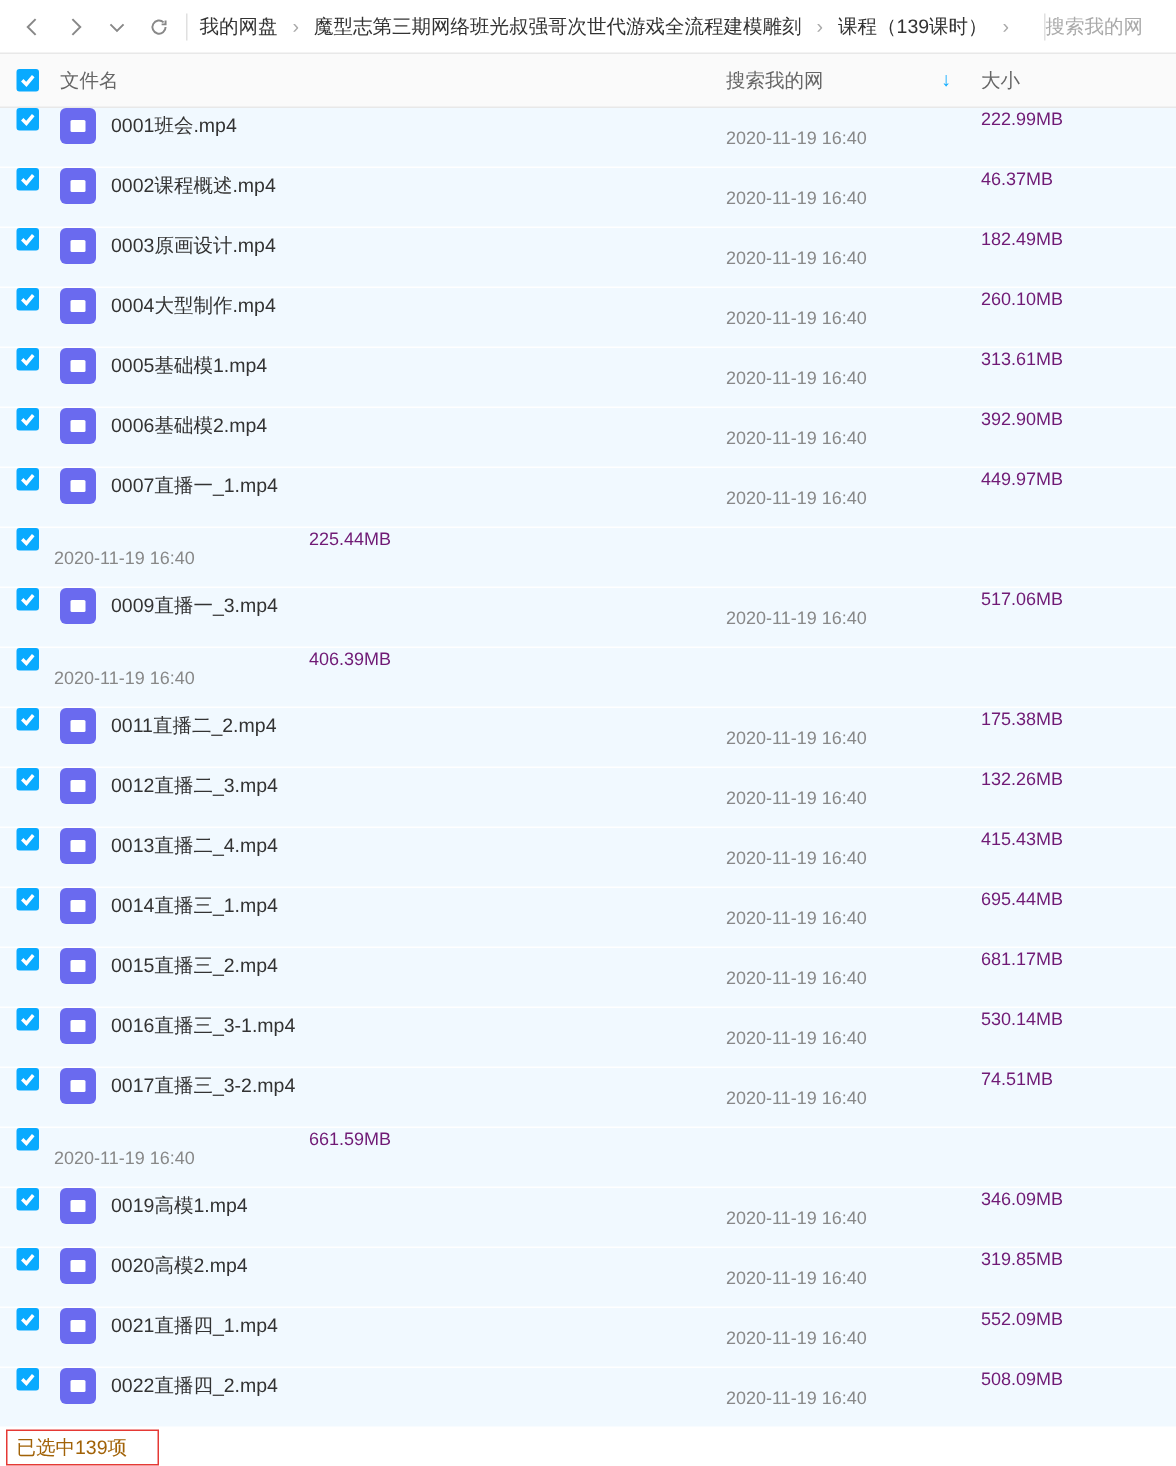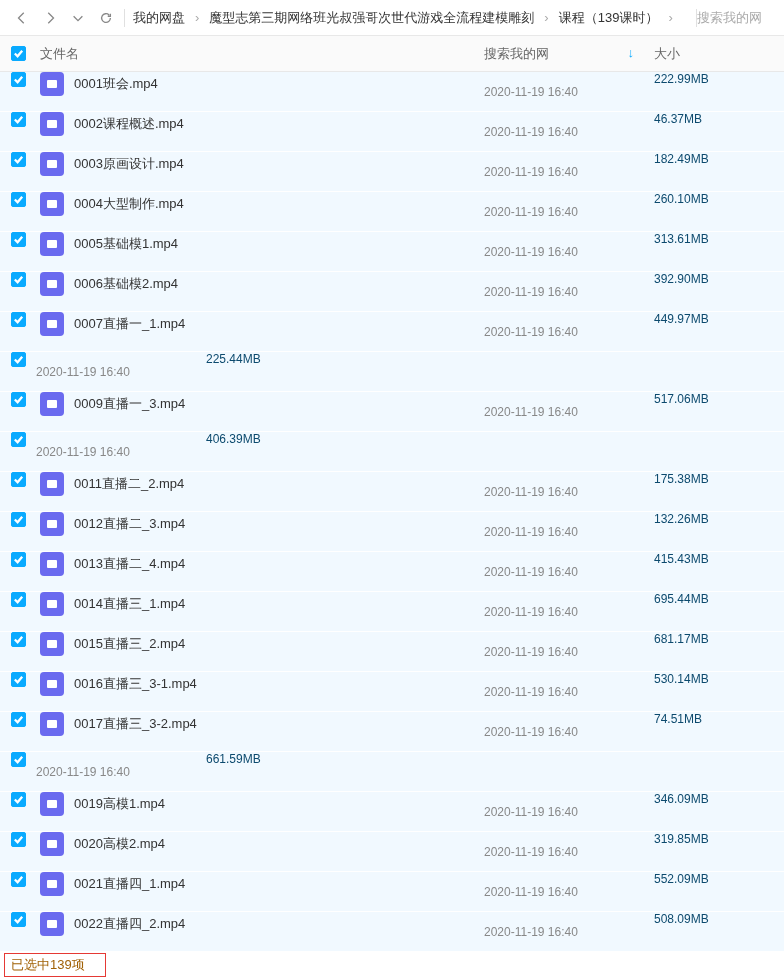--- a/index.html
+++ b/index.html
@@ -21,21 +21,21 @@
 .file-list { }
 .file-row { display: flex; align-items: flex-start; height: 40px; background: #f1f9ff; border-bottom: 1px solid #fff; }
 .checkbox { width: 15px; height: 15px; border: 1px solid #09aaff; border-radius: 2px; background: #09aaff; display: flex; align-items: center; justify-content: center; cursor: pointer; }
 .checkbox svg { width: 11px; height: 11px; stroke: #fff; stroke-width: 2.5; fill: none; }
 .file-icon { width: 24px; height: 24px; background: #6a6aef; border-radius: 4px; margin-right: 10px; display: flex; align-items: center; justify-content: center; flex-shrink: 0; }
 .file-icon::before { content: ""; width: 10px; height: 8px; background: #fff; border-radius: 1px; display: block; }
 .file-icon::after { content: ""; position: absolute; }
 .file-name-cell { flex: 1; display: flex; align-items: center; padding-left: 4px; }
 .file-name { color: #333; }
 .file-date { width: 170px; color: #888; font-size: 12px; margin-top: 13px; }
-.file-size { width: 130px; color: #0c4a6e; font-size: 12px; }
+.file-size { width: 130px; color: #701a75; font-size: 12px; }
 .status-bar { height: 26px; display: flex; align-items: center; padding: 0 4px; }
 .status-box { border: 1.5px solid #e53935; padding: 2px 20px 2px 6px; color: #a16207; font-size: 13px; }
 </style>
 </head>
 <body>
 
 <div class="toolbar">
   <div class="nav-btn">
     <svg viewBox="0 0 16 16">
         <path d="M10 2 L4 8 L10 14" stroke="#888" stroke-width="1.5" fill="none"></path>

